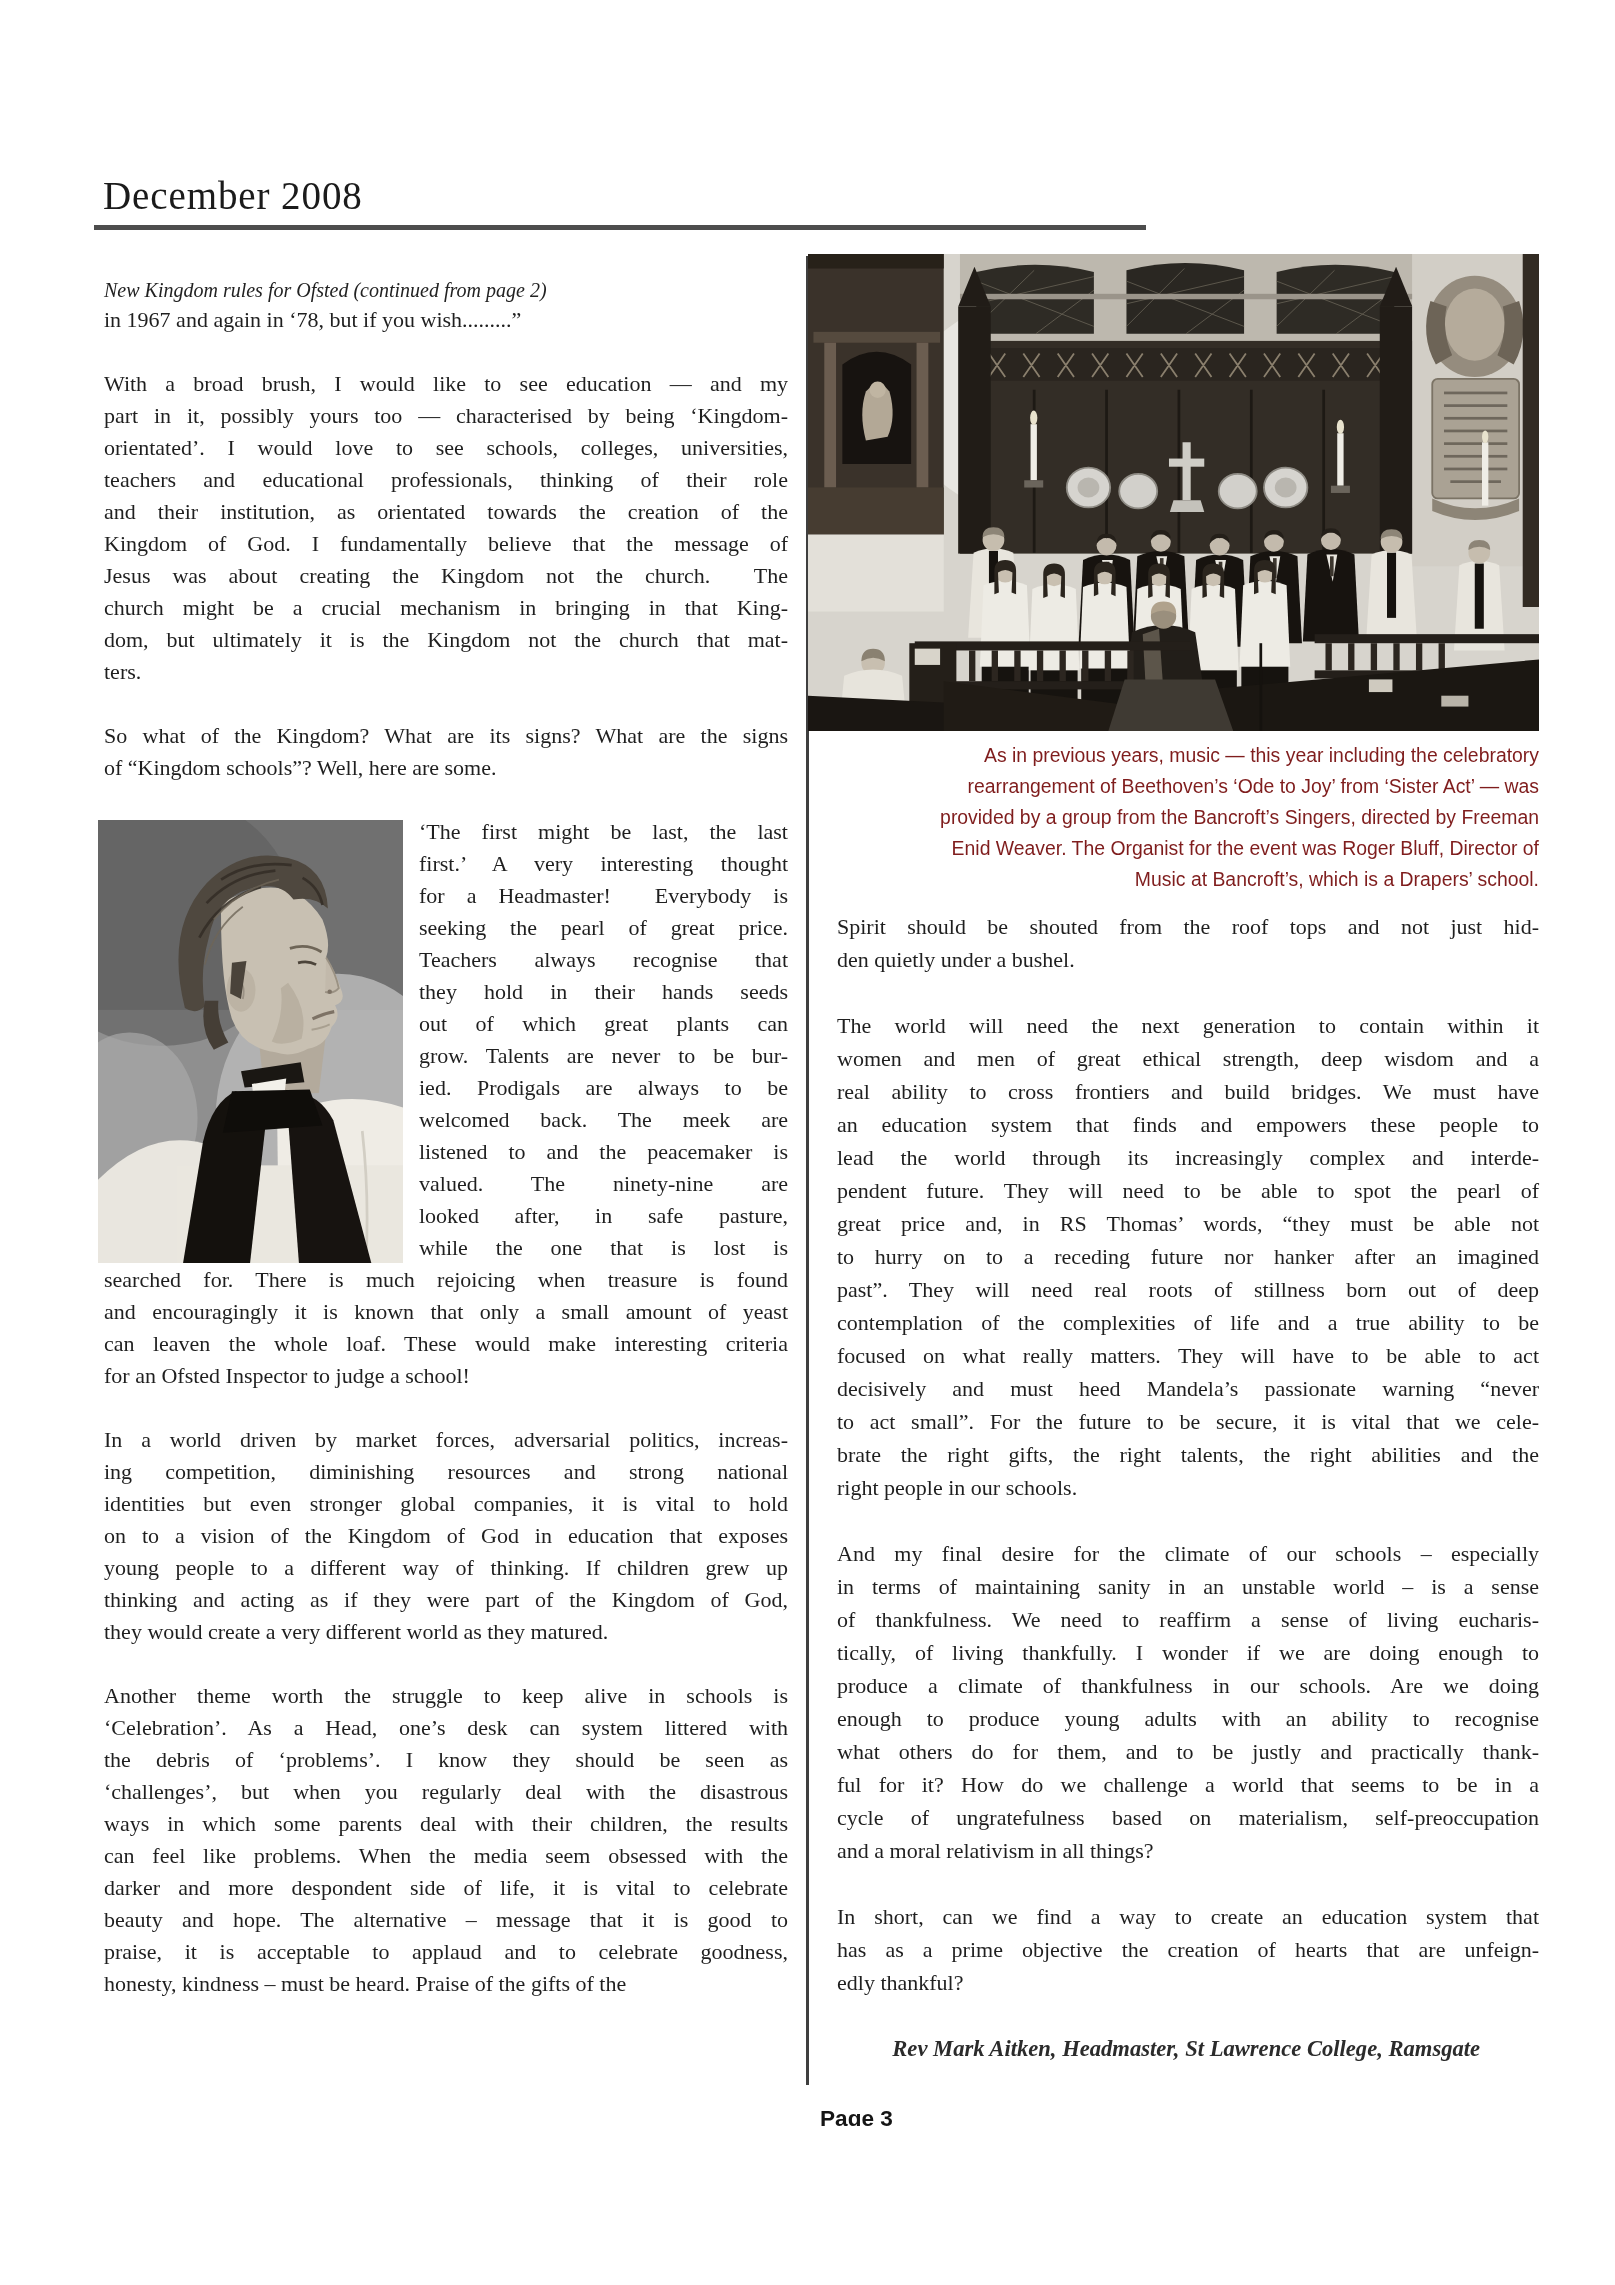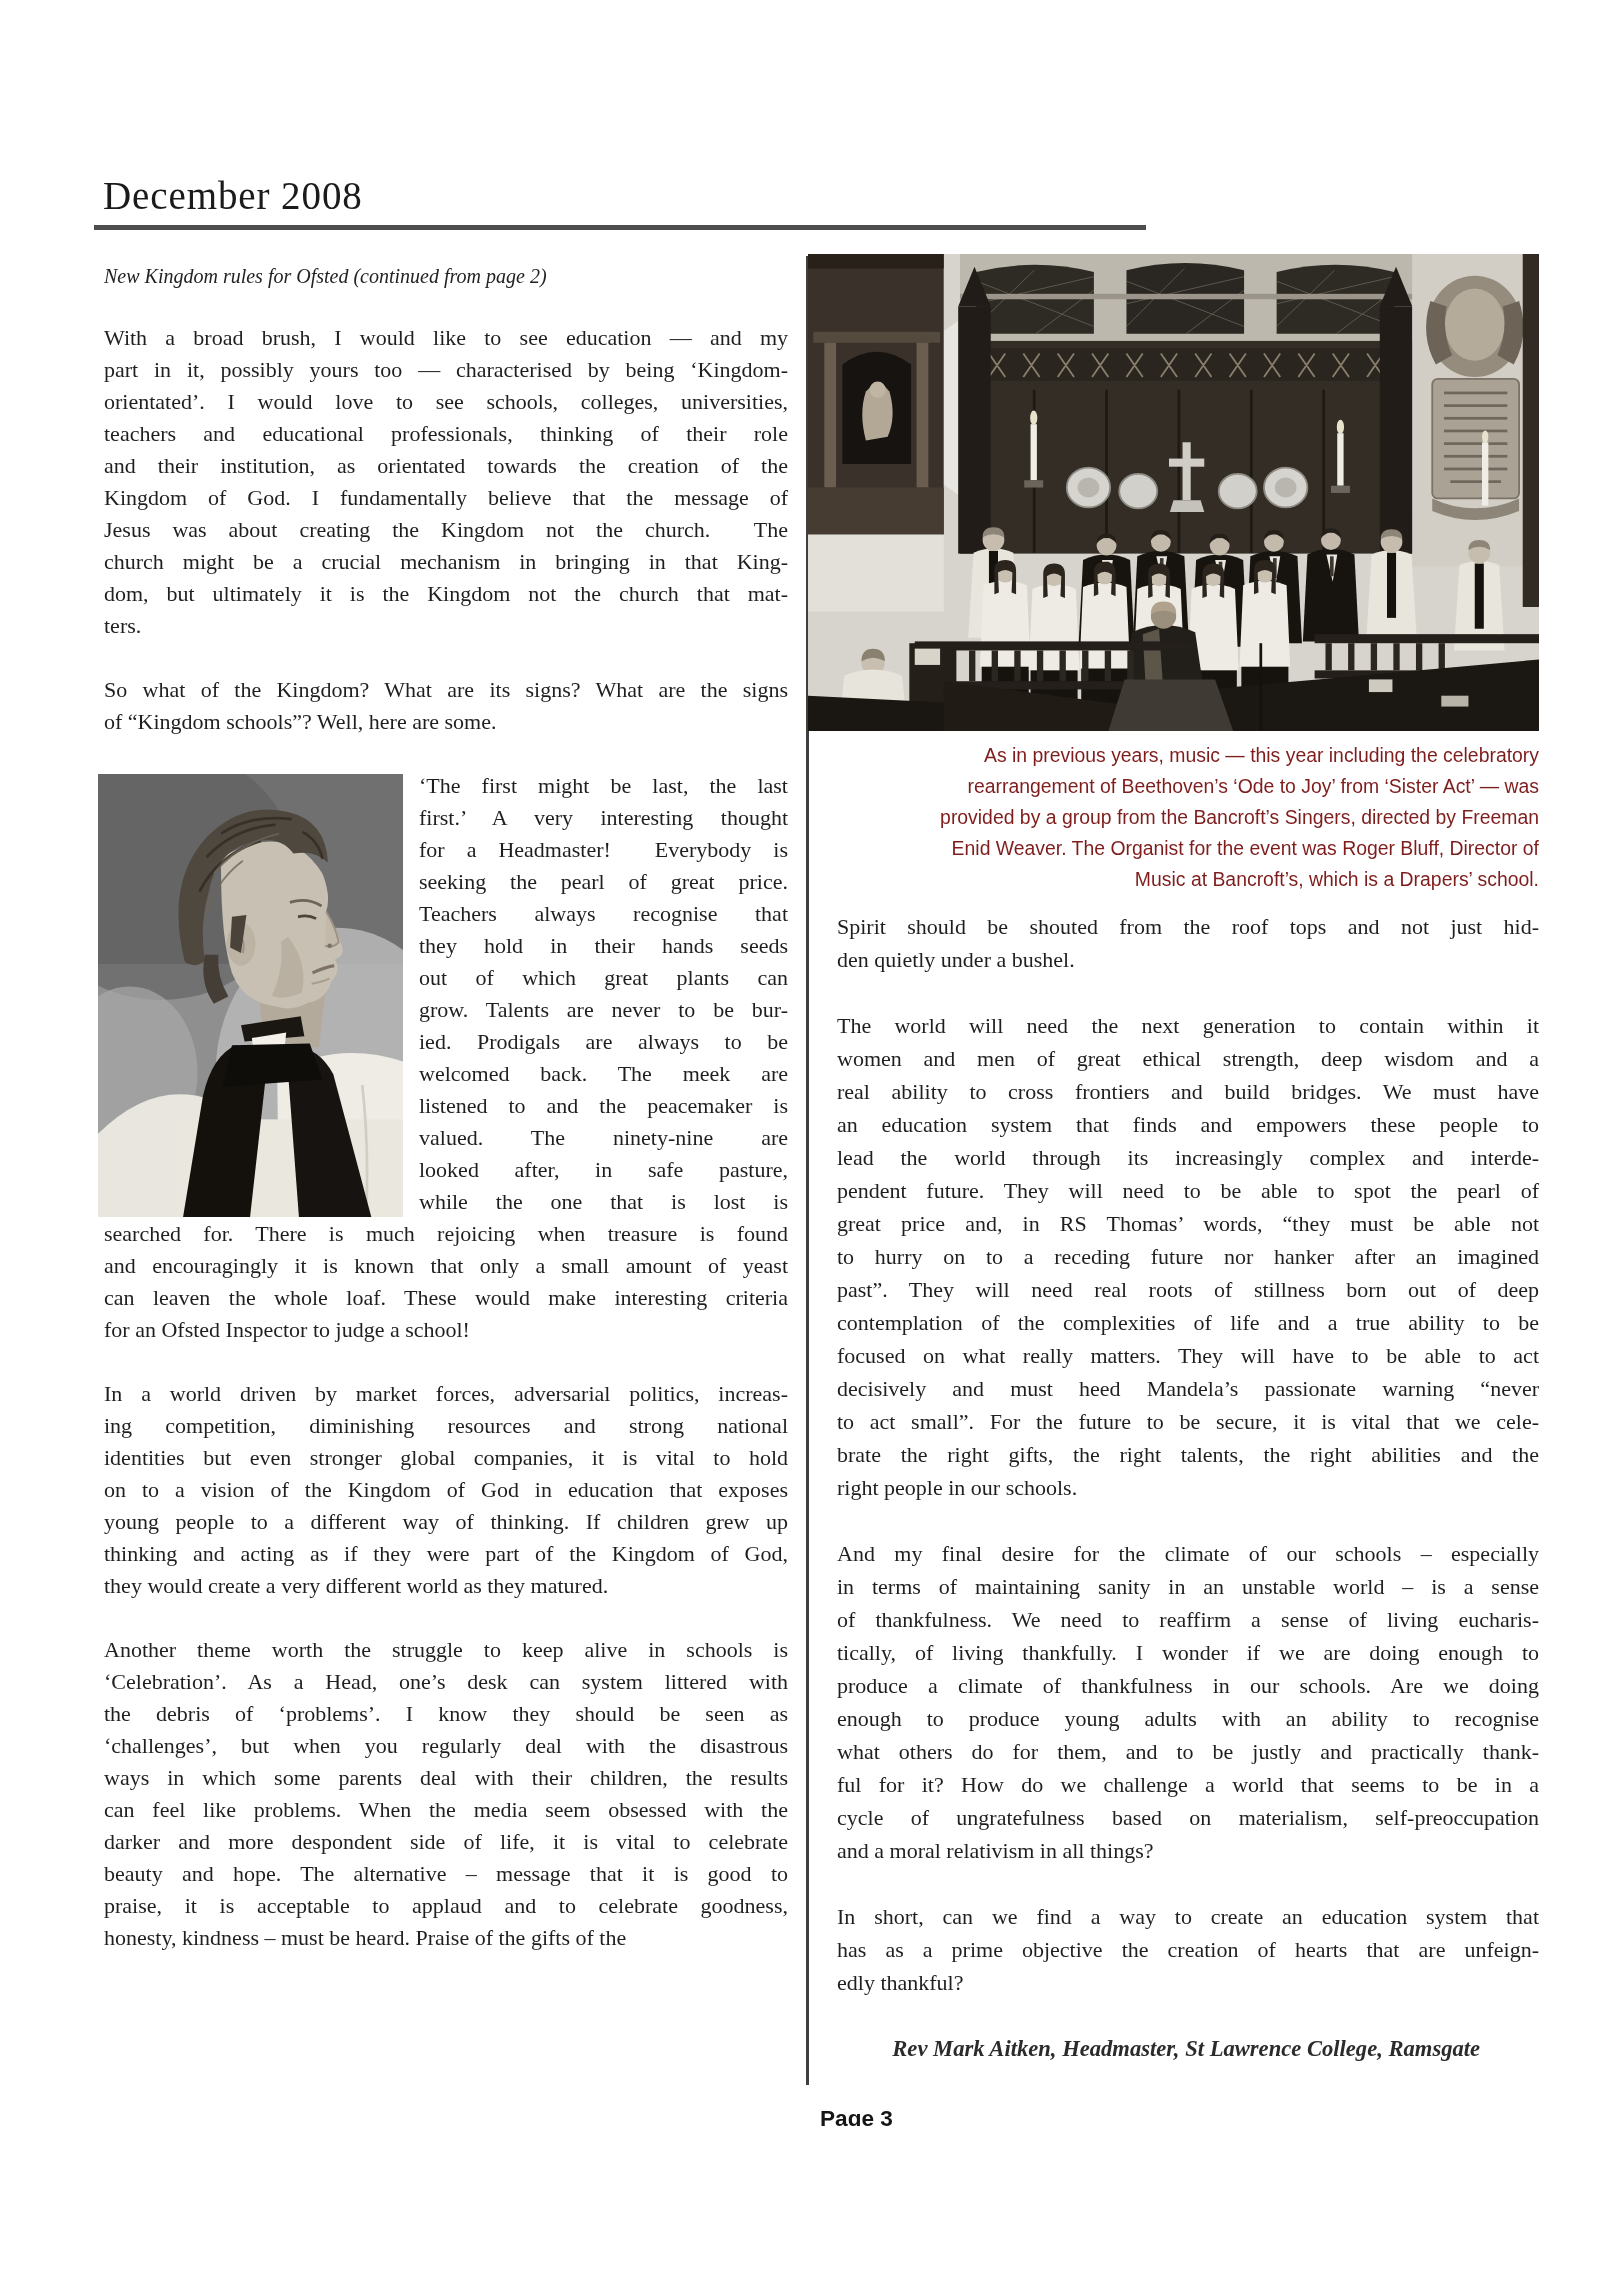--- a/index.html
+++ b/index.html
@@ -7,21 +7,21 @@
     position:relative; width:1616px; height:2126px; background:#ffffff;
     font-family:"Liberation Serif", serif; color:#1f1f1f; overflow:hidden;
   }
   #title {
     position:absolute; left:103px; top:174px; font-size:39px; line-height:1.15;
     letter-spacing:0.9px; color:#1b1b1b;
   }
   #rule { position:absolute; left:94px; top:225px; width:1052px; height:4.5px; background:#4d4d4d; }
   #col-divider { position:absolute; left:806px; top:256px; width:2.7px; height:1829px; background:#3f3f3f; }
 
-  #left-col  { position:absolute; left:104px; top:263px; width:684px; font-size:22px; line-height:32px; }
+  #left-col  { position:absolute; left:104px; top:277px; width:684px; font-size:22px; line-height:32px; }
   #right-col { position:absolute; left:837px; top:910px; width:702px; font-size:22px; line-height:33px; }
 
   .lead-in { font-style:italic; font-size:20px; line-height:27px; color:#222; }
   .para { margin:0 0 32px 0; }
   #right-col .para { margin-bottom:33px; }
 
   .jline { text-align:justify; text-align-last:justify; }
   .jline.last { text-align-last:left; }
 
   #clergy-photo {
@@ -225,20 +225,21 @@
       <div class="jline">As in previous years, music — this year including the celebratory</div>
       <div class="jline">rearrangement of Beethoven’s ‘Ode to Joy’ from ‘Sister Act’ — was</div>
       <div class="jline">provided by a group from the Bancroft’s Singers, directed by Freeman</div>
       <div class="jline">Enid Weaver. The Organist for the event was Roger Bluff, Director of</div>
       <div class="jline last">Music at Bancroft’s, which is a Drapers’ school.</div>
     </div>
 
   <div id="left-col">
     <div class="lead-in">New Kingdom rules for Ofsted (continued from page 2)</div>
     <div class="para">
+        <div class="jline last">in 1967 and again in ‘78, but if you wish.........”</div>
       </div>
     <div class="para">
         <div class="jline">With a broad brush, I would like to see education — and my</div>
         <div class="jline">part in it, possibly yours too — characterised by being ‘Kingdom-</div>
         <div class="jline">orientated’. I would love to see schools, colleges, universities,</div>
         <div class="jline">teachers and educational professionals, thinking of their role</div>
         <div class="jline">and their institution, as orientated towards the creation of the</div>
         <div class="jline">Kingdom of God. I fundamentally believe that the message of</div>
         <div class="jline">Jesus was about creating the Kingdom not the church.&nbsp; The</div>
         <div class="jline">church might be a crucial mechanism in bringing in that King-</div>

